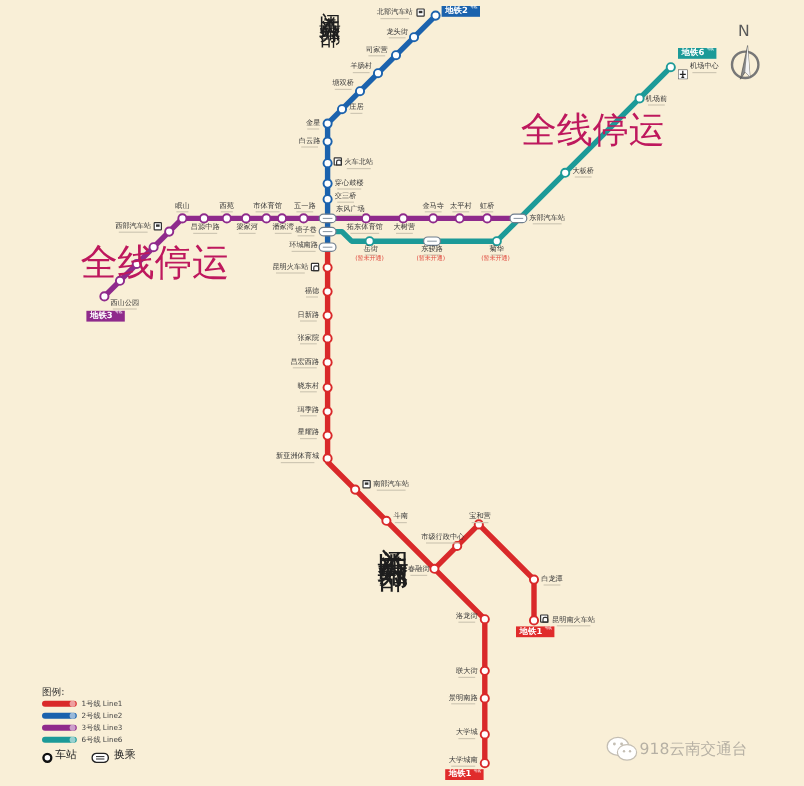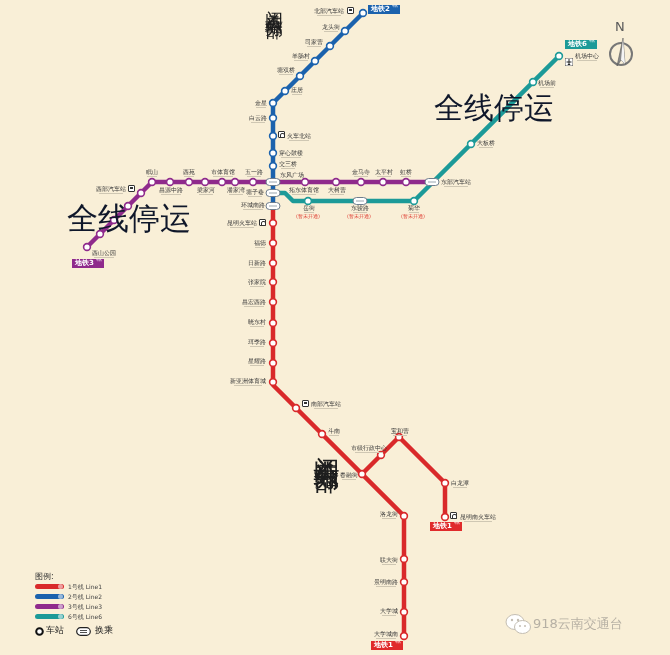--- a/index.html
+++ b/index.html
@@ -10,21 +10,21 @@
 .lbl.r{text-align:right;}
 .lbl::after{content:"";display:block;height:1px;margin:1px auto 0;width:80%;background:#cfc7b3;}
 .note{position:absolute;font-size:5px;line-height:6px;color:#e0483c;white-space:nowrap;}
 .ico{position:absolute;width:7px;height:7px;border:1px solid #333;border-radius:1px;background:#fff;box-sizing:border-box;}
 .ico.bus::before{content:"";position:absolute;left:1px;right:1px;top:1px;height:2px;background:#333;}
 .ico.train::before{content:"";position:absolute;left:1px;top:1px;width:3px;height:3px;border:1px solid #333;border-radius:2px 2px 0 0;}
 .ico.plane{border:none;background:transparent;}
 .badge{position:absolute;height:9px;padding:0 2px 0 3px;font-size:7px;line-height:9px;color:#fff;font-weight:bold;white-space:nowrap;}
 .badge .sub{font-size:3px;line-height:3px;vertical-align:top;margin-left:2px;font-weight:normal;}
 .vtext{position:absolute;writing-mode:vertical-rl;text-orientation:upright;color:#1e1e1e;white-space:nowrap;}
-.redtext{position:absolute;color:#0f172a;white-space:nowrap;}
+.redtext{position:absolute;color:#be185d;white-space:nowrap;}
 .legend-title{position:absolute;left:35px;top:571px;font-size:8px;color:#333;}
 .legend-row{position:absolute;left:35px;height:6px;}
 .legend-row .swatch{position:absolute;left:0;top:0;width:29px;height:5px;border-radius:3px;}
 .legend-row .swatch::after{content:"";position:absolute;right:1px;top:0;width:5px;height:5px;border-radius:50%;background:rgba(255,255,255,.55);}
 .legend-row .txt{position:absolute;left:33px;top:-1px;font-size:6px;line-height:7px;color:#444;white-space:nowrap;}
 .legend-key{position:absolute;top:625px;font-size:9px;line-height:11px;color:#222;white-space:nowrap;}
 .watermark{position:absolute;left:533px;top:615px;font-size:13px;color:#b6b0a4;white-space:nowrap;}
 .compass-n{position:absolute;left:615px;top:19px;font-size:13px;color:#5a5a5a;}
 </style>
 </head>

